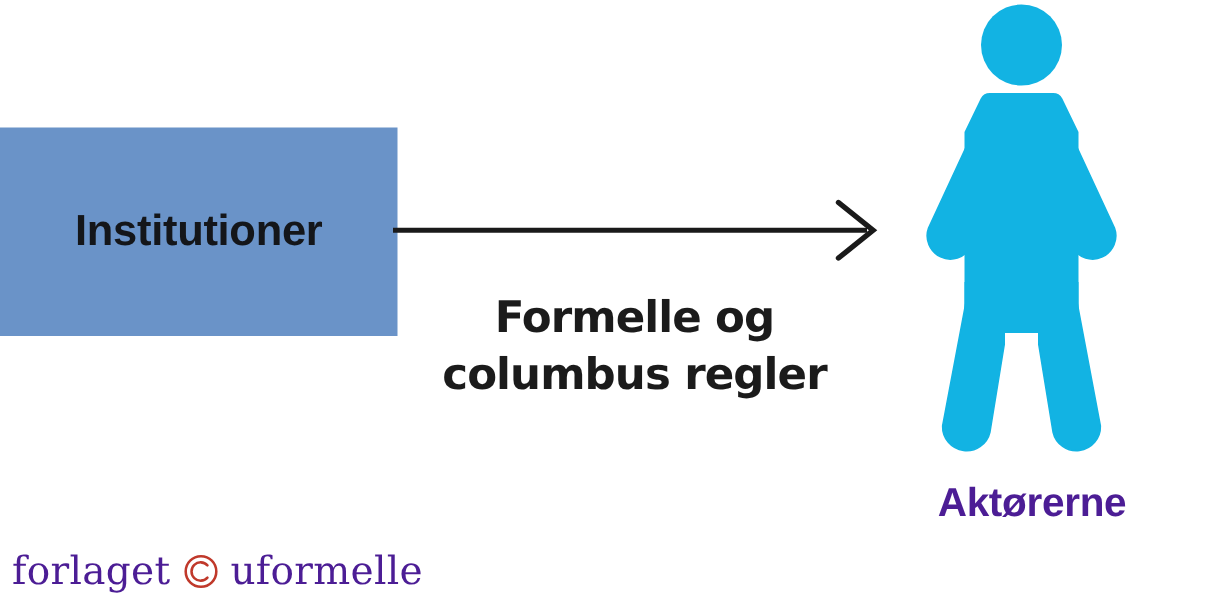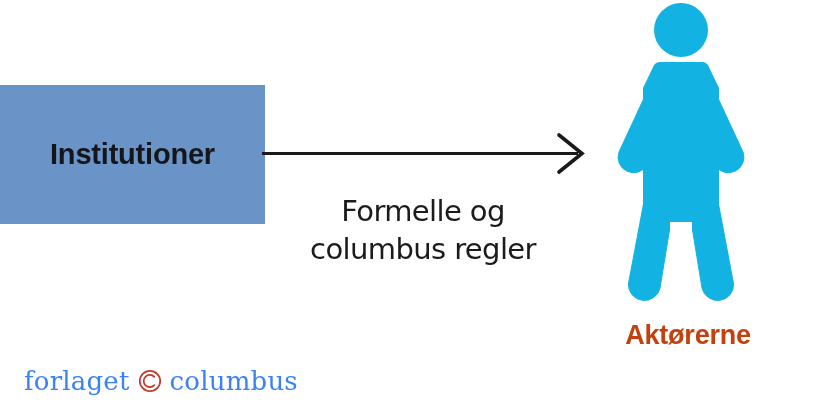--- a/index.html
+++ b/index.html
@@ -53,21 +53,21 @@
   }
 
   
   .caption {
     position: absolute;
     left: 262px;
     top: 192px;
     width: 322px;
     text-align: center;
     font-family: "DejaVu Sans", sans-serif;
-    font-weight: 400;
+    font-weight: 700;
     font-size: 29px;
     line-height: 38px;
     color: #1b1b1b;
     letter-spacing: -0.6px;
   }
   .caption span { display: block; }
 
   
   .person {
     position: absolute;
@@ -80,36 +80,36 @@
   
   .actor-label {
     position: absolute;
     left: 588px;
     top: 320px;
     width: 200px;
     text-align: center;
     font-family: "Liberation Sans", sans-serif;
     font-weight: bold;
     font-size: 27px;
-    color: #c2410c;
+    color: #4c1d95;
     letter-spacing: -0.2px;
     white-space: nowrap;
   }
 
   
   .logo {
     position: absolute;
-    left: 24px;
+    left: 8px;
     top: 366px;
     display: flex;
     align-items: center;
     gap: 7px;
     font-family: "DejaVu Serif", serif;
     font-size: 26px;
-    color: #3b82f6;
+    color: #4c1d95;
     letter-spacing: 0.2px;
   }
   .logo-mark {
     display: inline-block;
     width: 26px;
     height: 26px;
     line-height: 1;
   }
 </style>
 </head>
@@ -159,16 +159,16 @@
   <div class="actor-label">Aktørerne</div>
 
   <div class="logo">
     <span>forlaget</span>
     <span class="logo-mark">
       <svg width="26" height="26" viewBox="0 0 26 26">
         <circle cx="13" cy="13" r="10.2" fill="none" stroke="#c0392b" stroke-width="1.7"></circle>
         <path d="M17.3,8.9 a6.1,6.1 0 1 0 0,8.2" fill="none" stroke="#c0392b" stroke-width="1.7" stroke-linecap="round"></path>
       </svg>
     </span>
-    <span>columbus</span>
+    <span>uformelle</span>
   </div>
 
 </div>
 
 </body></html>

